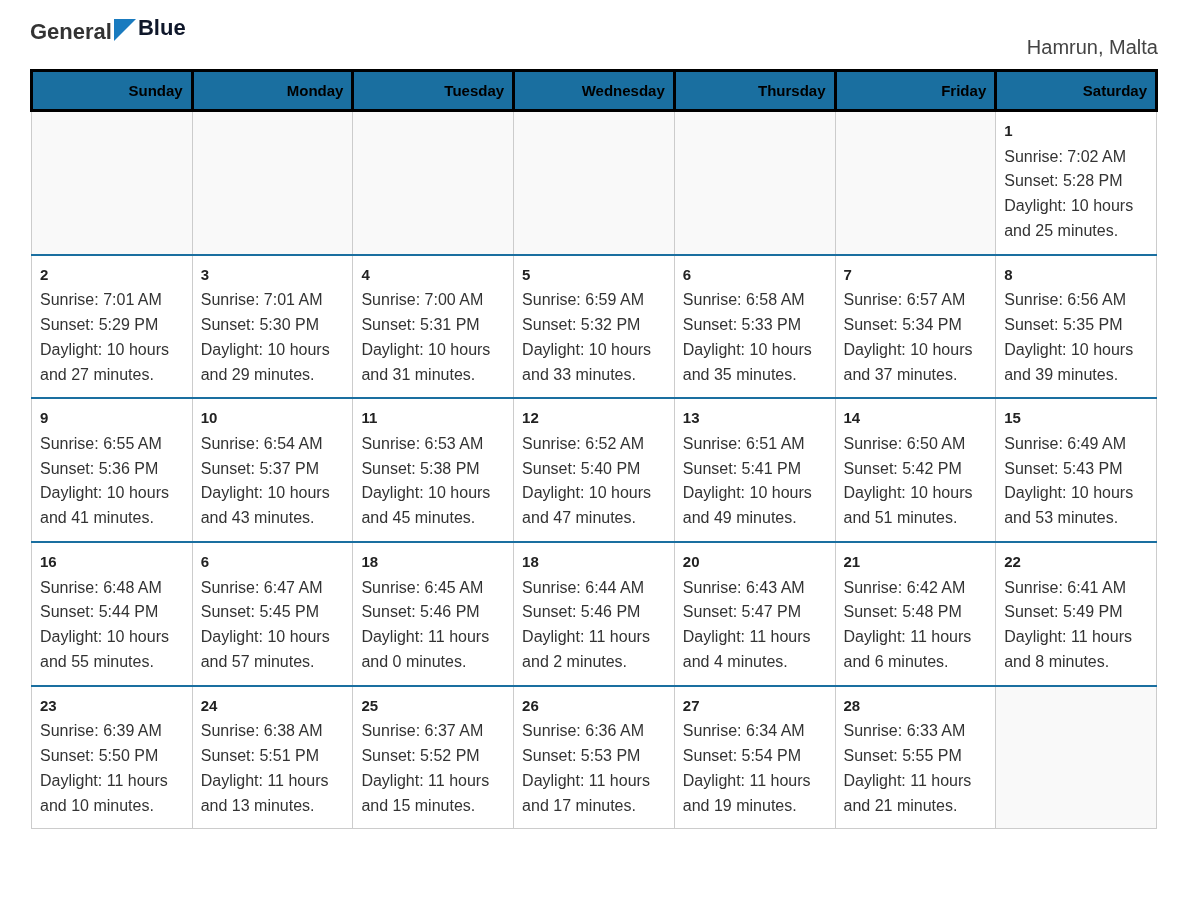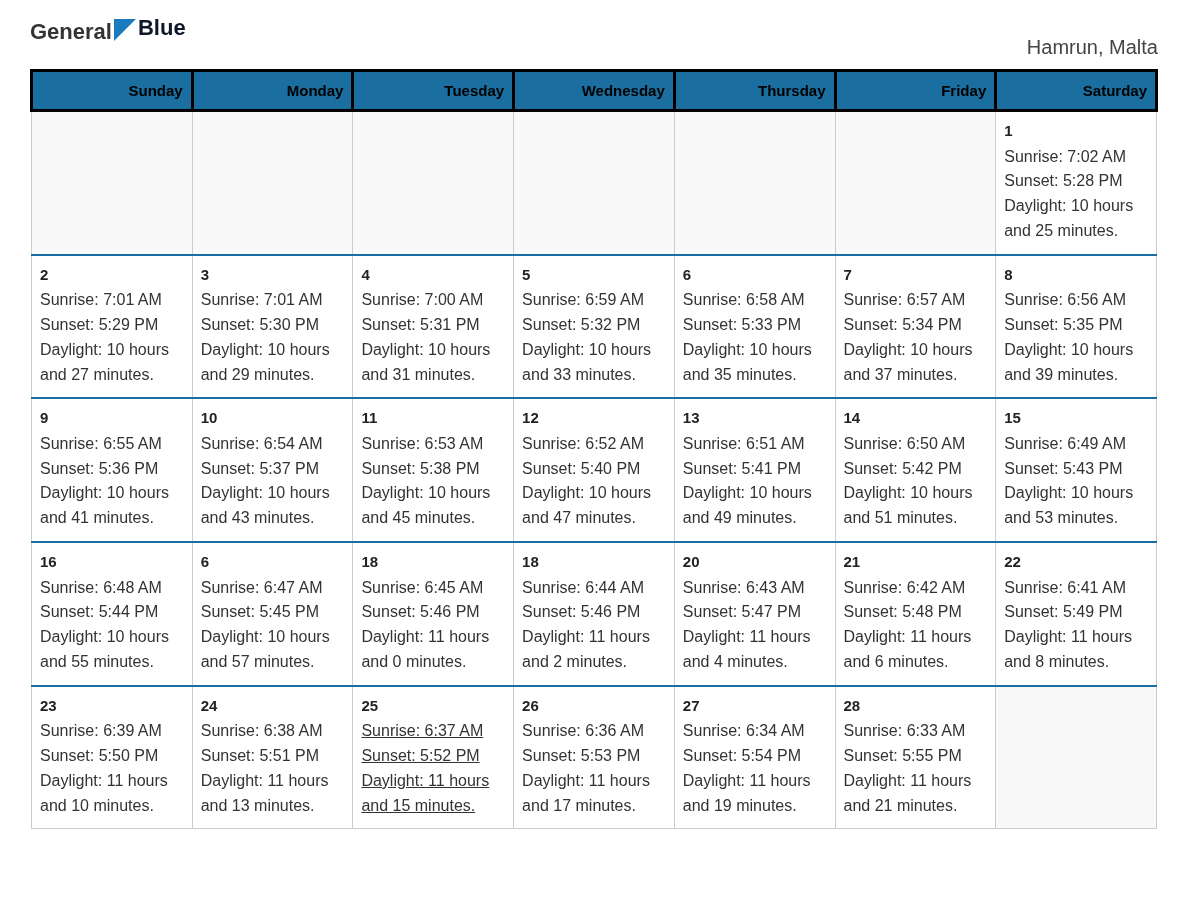--- a/index.html
+++ b/index.html
@@ -279,21 +279,21 @@
 Daylight: 11 hours and 10 minutes.</div>
         </td>
         <td>
           <span class="day-number">24</span>
           <div class="day-info" style="white-space: pre-line;">Sunrise: 6:38 AM
 Sunset: 5:51 PM
 Daylight: 11 hours and 13 minutes.</div>
         </td>
         <td>
           <span class="day-number">25</span>
-          <div class="day-info" style="white-space: pre-line; text-decoration: underline;">Sunrise: 6:37 AM
+          <div class="day-info" style="white-space: pre-line;">Sunrise: 6:37 AM
 Sunset: 5:52 PM
 Daylight: 11 hours and 15 minutes.</div>
         </td>
         <td>
           <span class="day-number">26</span>
           <div class="day-info" style="white-space: pre-line;">Sunrise: 6:36 AM
 Sunset: 5:53 PM
 Daylight: 11 hours and 17 minutes.</div>
         </td>
         <td>

